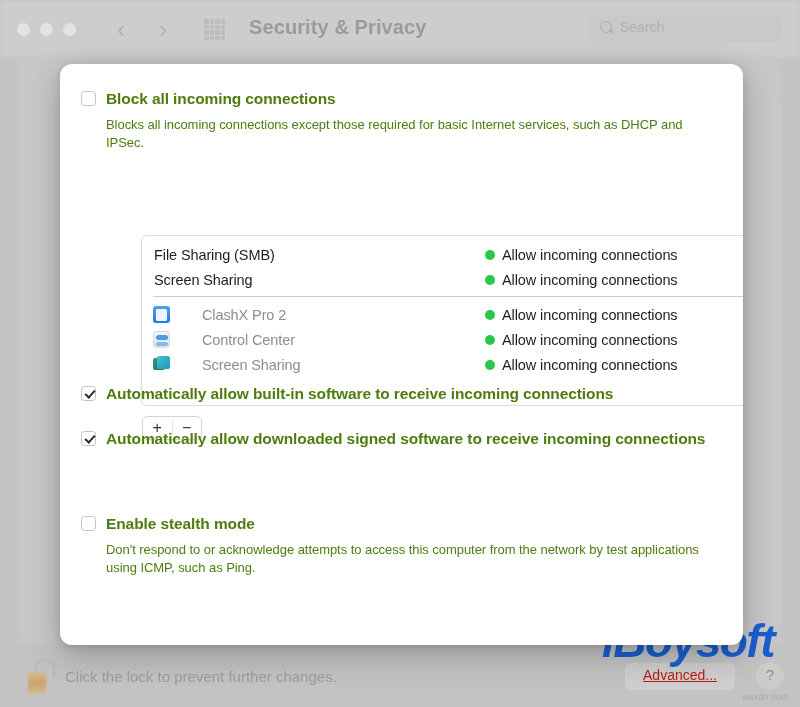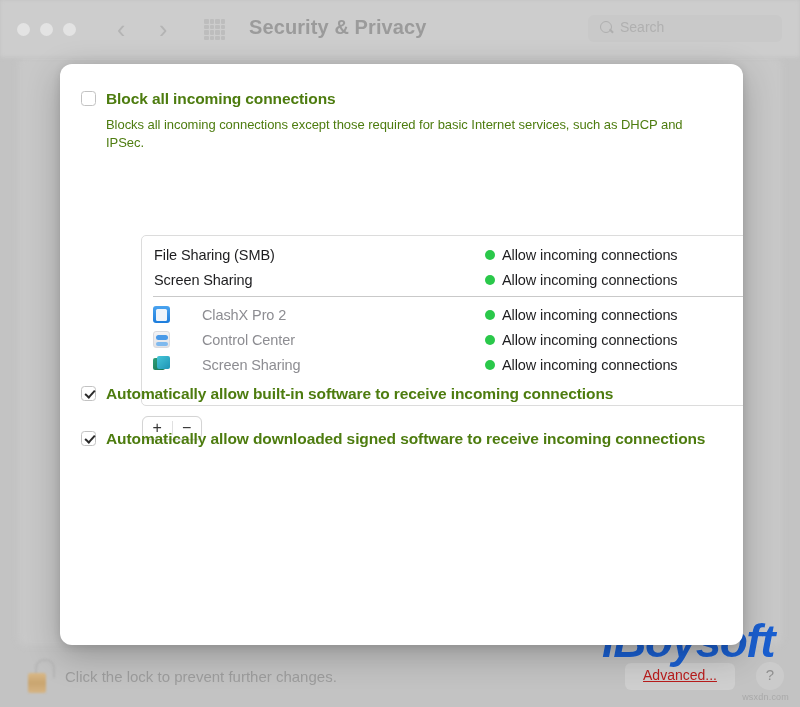--- a/index.html
+++ b/index.html
@@ -510,14 +510,21 @@
     </div>
   </div>
 
   <div class="row-block" style="left:21px; top:367px; width:650px;">
     <div class="opt-row">
       <span class="chk checked"></span>
       <span class="opt-label">Automatically allow downloaded signed software to receive incoming connections</span>
     </div>
   </div>
 
+  <div class="row-block" style="left:21px; top:452px; width:650px;">
+    <div class="opt-row">
+      <span class="chk"></span>
+      <span class="opt-label">Enable stealth mode</span>
+    </div>
+    <div class="opt-desc" style="margin:9px 0 0 25px; width:600px;">Don't respond to or acknowledge attempts to access this computer from the network by test applications using ICMP, such as Ping.</div>
+  </div>
 
 </div>
 
 </body></html>

